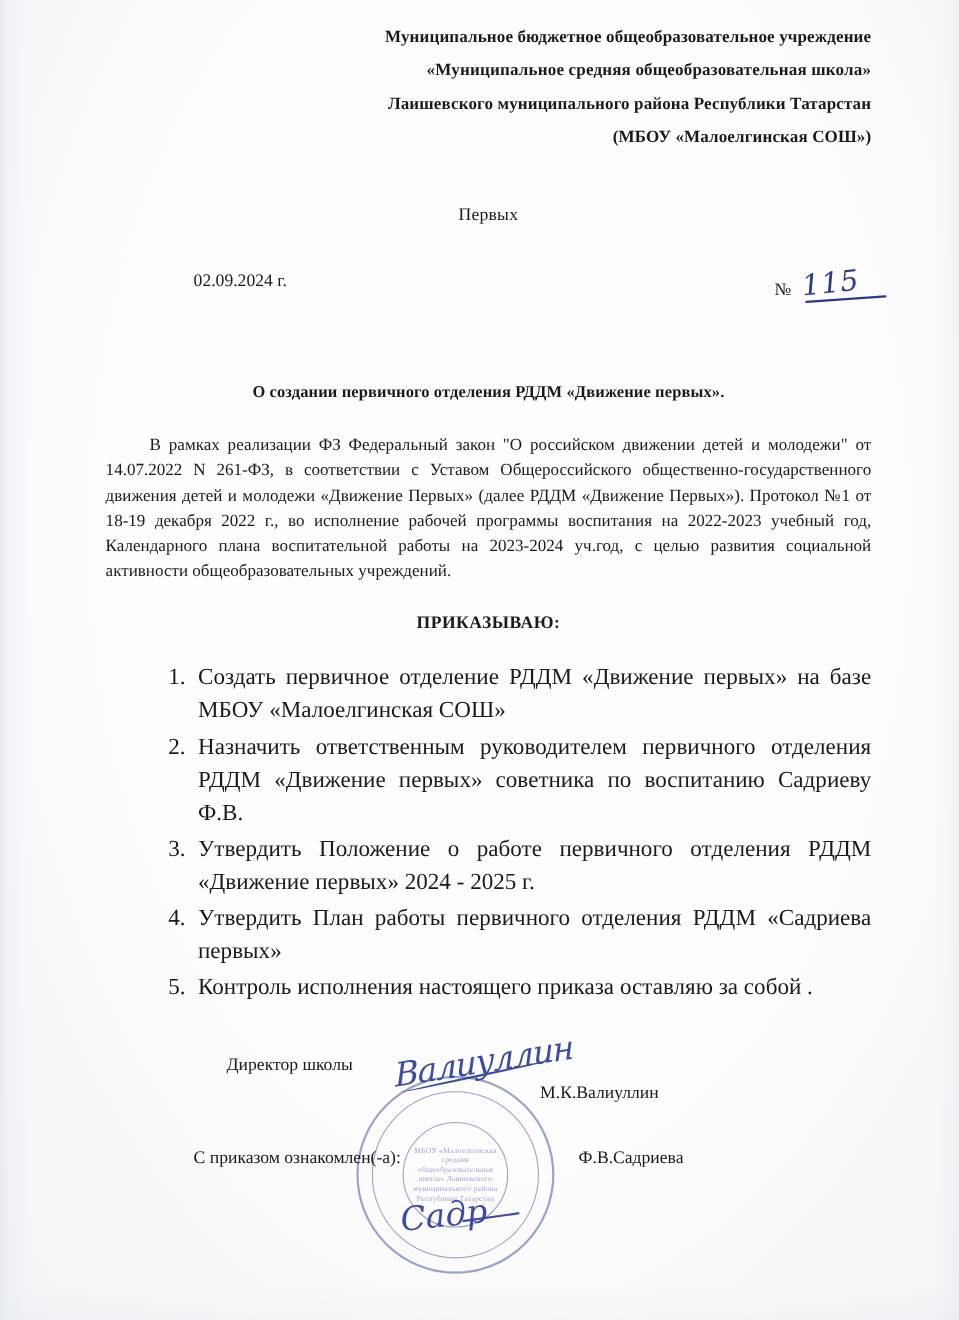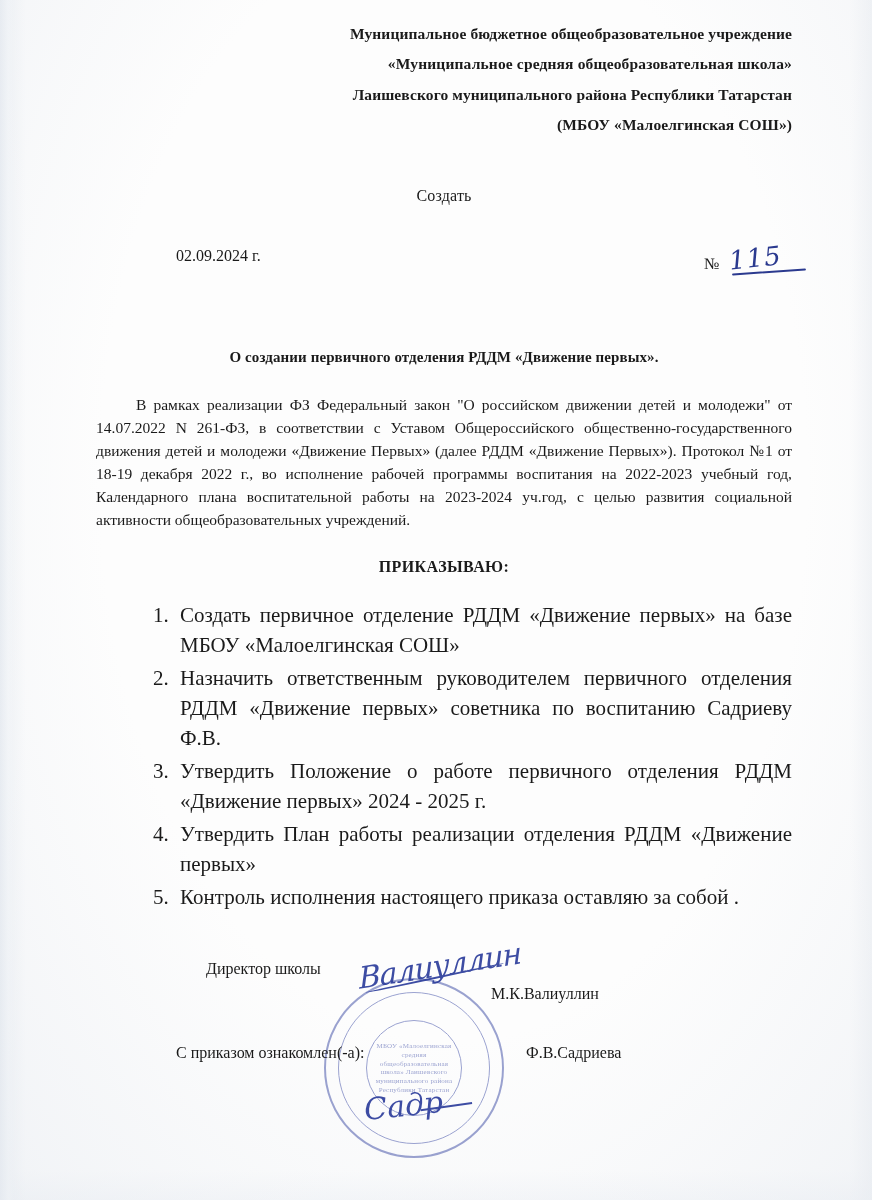--- a/index.html
+++ b/index.html
@@ -248,42 +248,42 @@
 
   <div class="content">
 
     <div class="header-block">
       <div class="header-line">Муниципальное бюджетное общеобразовательное учреждение</div>
       <div class="header-line l2">«Муниципальное средняя общеобразовательная школа»</div>
       <div class="header-line">Лаишевского муниципального района Республики Татарстан</div>
       <div class="header-line">(МБОУ «Малоелгинская СОШ»)</div>
     </div>
 
-    <div class="order-title">Создать</div>
+    <div class="order-title">Первых</div>
 
     <div class="date-row">
       <div class="doc-date">02.09.2024 г.</div>
       <div class="doc-number-wrap">
         <span class="num-sign">№</span>
         <span class="num-hand">115</span>
         <span class="num-underline"></span>
       </div>
     </div>
 
     <div class="subject">О создании первичного отделения РДДМ «Движение первых».</div>
 
     <div class="body-par">В рамках реализации ФЗ Федеральный закон "О российском движении детей и молодежи" от 14.07.2022 N 261-ФЗ, в соответствии с Уставом Общероссийского общественно-государственного движения детей и молодежи «Движение Первых» (далее РДДМ «Движение Первых»). Протокол №1 от 18-19 декабря 2022 г., во исполнение рабочей программы воспитания на 2022-2023 учебный год, Календарного плана воспитательной работы на 2023-2024 уч.год, с целью развития социальной активности общеобразовательных учреждений.</div>
 
     <div class="command">ПРИКАЗЫВАЮ:</div>
 
     <ol class="items">
       <li>Создать первичное отделение РДДМ «Движение первых» на базе МБОУ «Малоелгинская СОШ»</li>
       <li>Назначить ответственным руководителем первичного отделения РДДМ «Движение первых» советника по воспитанию Садриеву Ф.В.</li>
       <li>Утвердить Положение о работе первичного отделения РДДМ «Движение первых» 2024 - 2025 г.</li>
-      <li>Утвердить План работы реализации отделения РДДМ «Движение первых»</li>
+      <li>Утвердить План работы первичного отделения РДДМ «Садриева первых»</li>
       <li>Контроль исполнения настоящего приказа оставляю за собой .</li>
     </ol>
 
     <div class="sign-block">
 
       <div class="stamp">
         <div class="stamp-inner-text">МБОУ «Малоелгинская средняя общеобразовательная школа» Лаишевского муниципального района Республики Татарстан</div>
       </div>
 
       <div class="sign-row">

